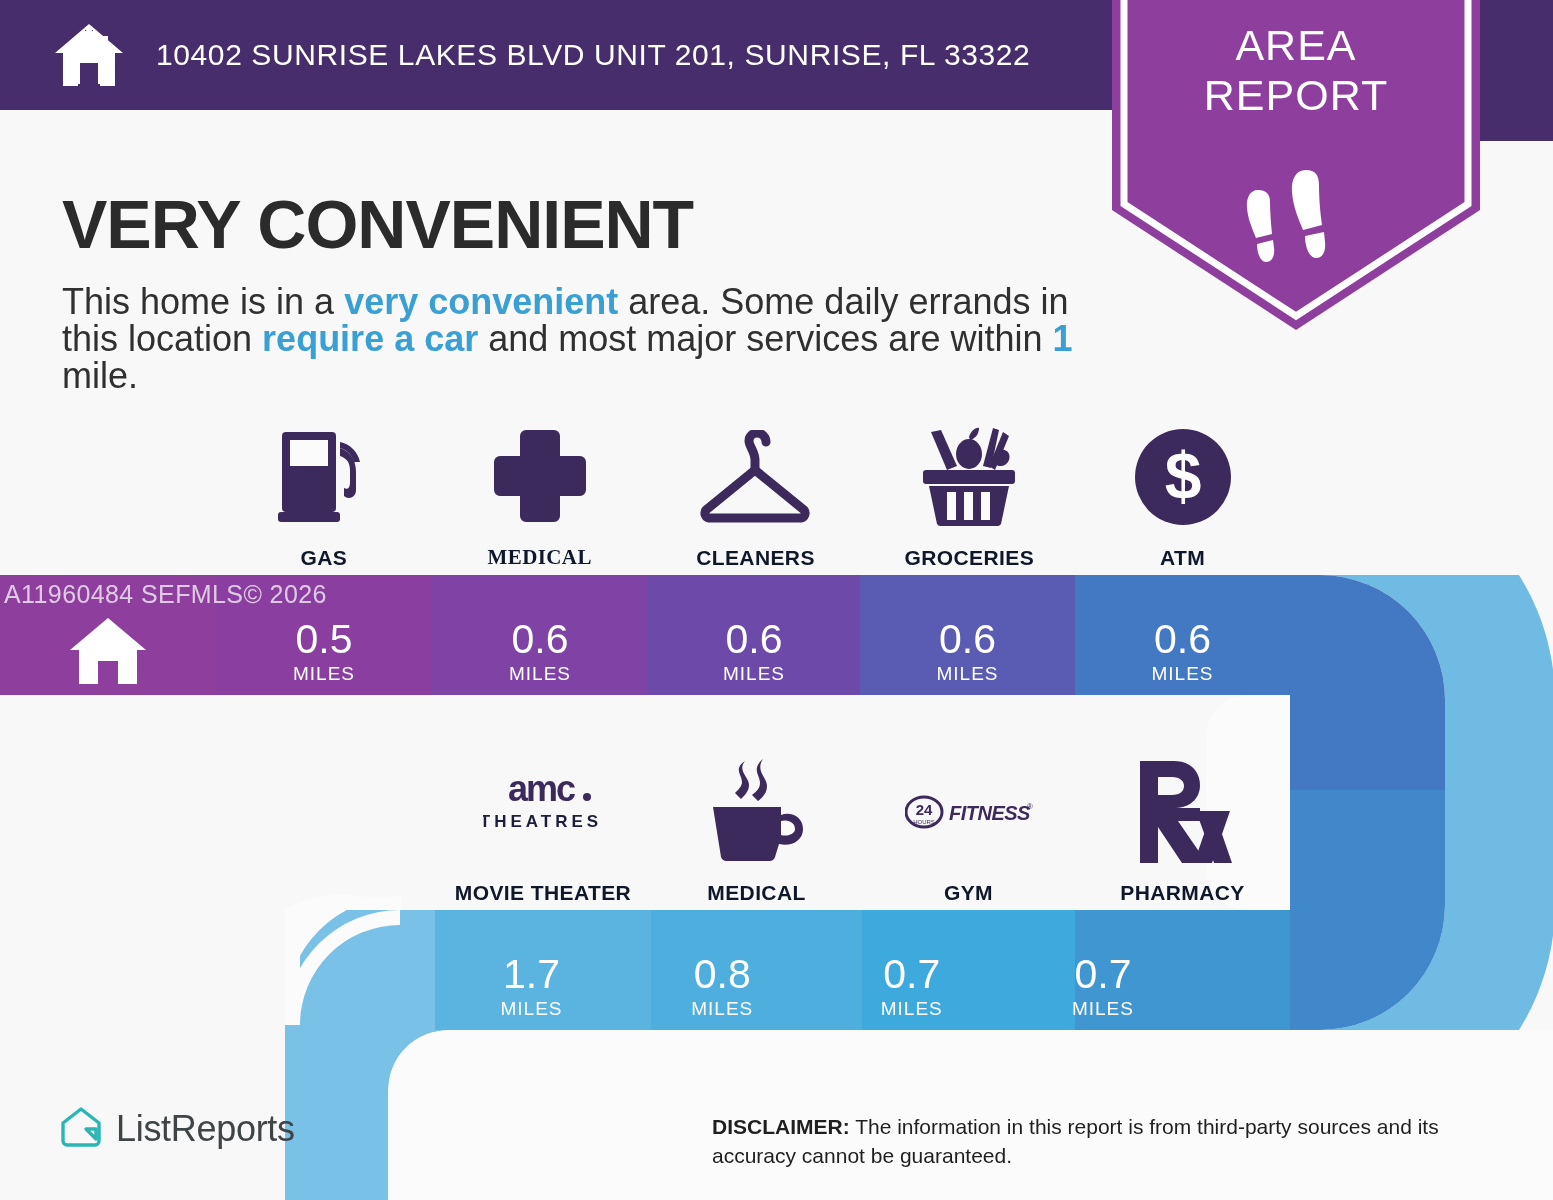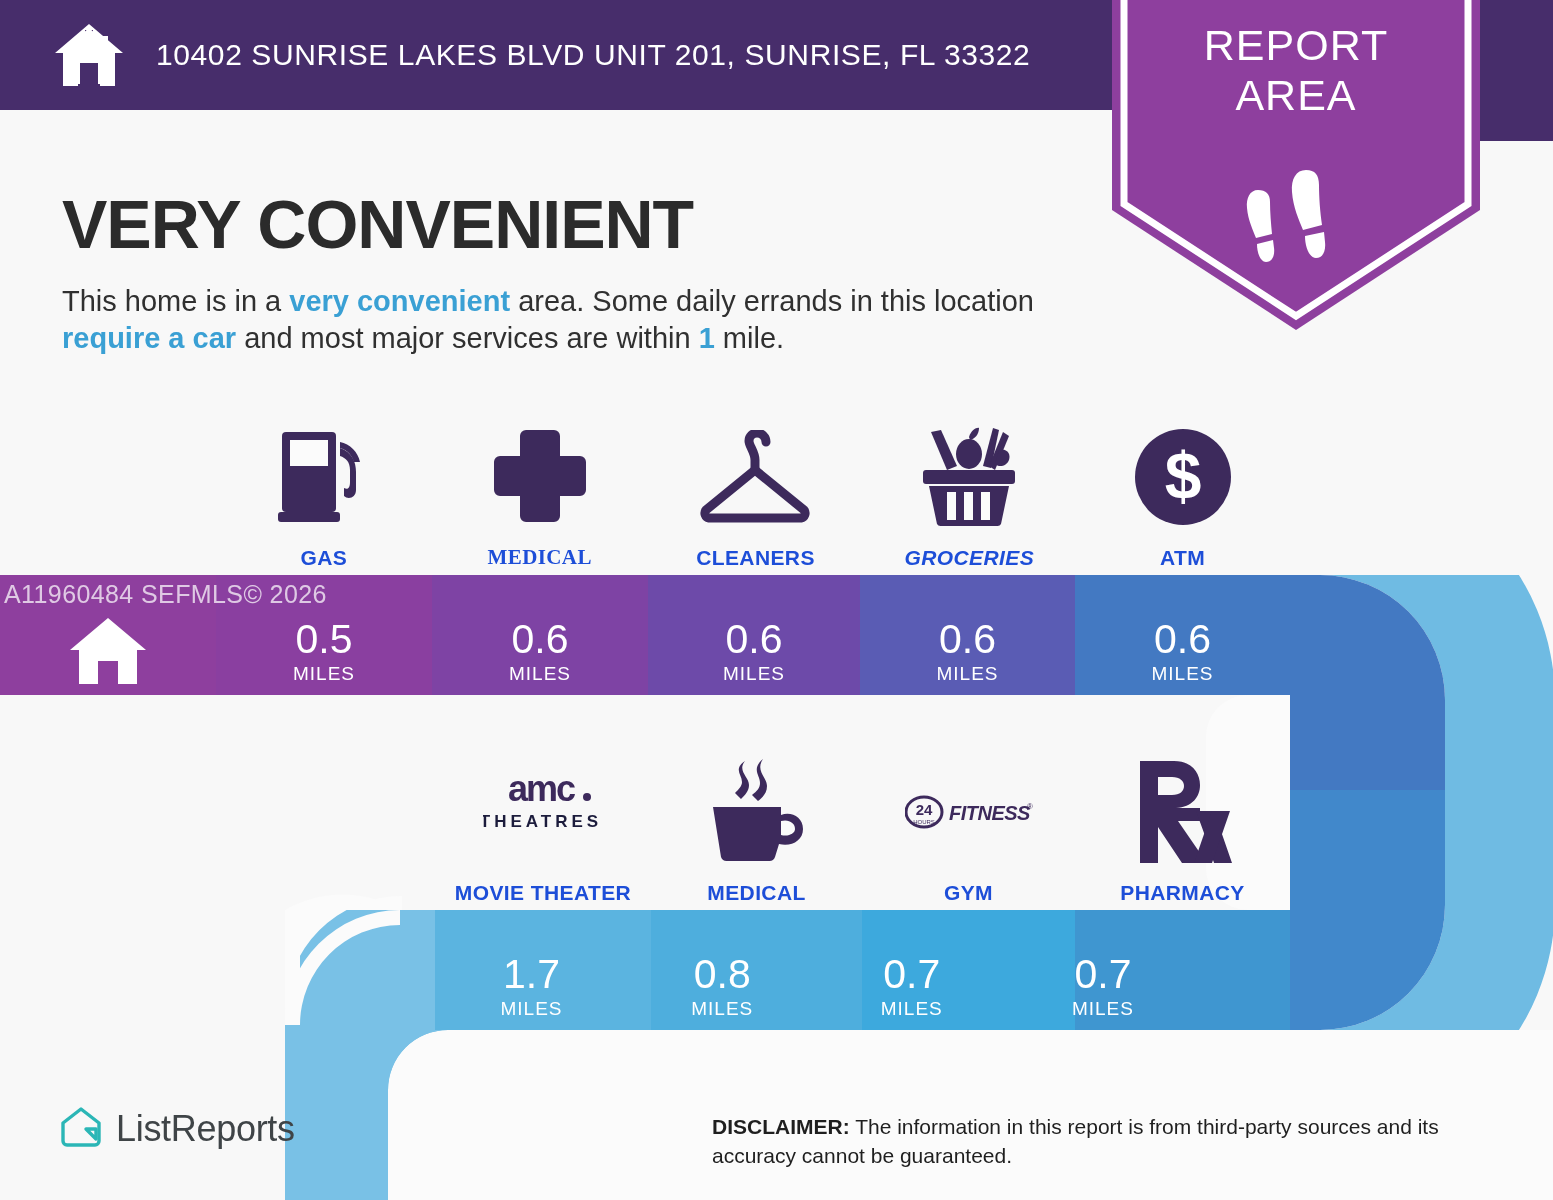--- a/index.html
+++ b/index.html
@@ -62,21 +62,21 @@
   .headline {
     position: absolute; left: 62px; top: 185px;
     font-size: 68px;
     font-weight: bold;
     color: #2b2b2b;
     letter-spacing: -1px;
   }
   .subline {
     position: absolute; left: 62px; top: 283px;
     width: 1040px;
-    font-size: 29px;
+    font-size: 36px;
     line-height: 37px;
     color: #303030;
   }
   .accent { color: #3aa0d4; font-weight: bold; }
 
   
   #ribbon { position: absolute; left: 0; top: 0; width: 1553px; height: 1200px; }
 
   
   .icon-row {
@@ -85,21 +85,21 @@
     z-index: 4;
   }
   .icon-cell {
     display: flex; flex-direction: column;
     align-items: center; justify-content: flex-end;
   }
   .icon-art { height: 110px; display: flex; align-items: center; justify-content: center; }
   .icon-label {
     margin-top: 14px;
     font-size: 21px; font-weight: bold;
-    color: #1d4ed8; letter-spacing: 0.4px;
+    color: #0f172a; letter-spacing: 0.4px;
     white-space: nowrap;
   }
 
   
   .dist-row { position: absolute; display: flex; z-index: 5; }
   .dist-cell {
     display: flex; flex-direction: column;
     align-items: center; justify-content: center;
     color: #ffffff;
     margin-top: 32px;
@@ -228,22 +228,22 @@
       <path d="M12,-6 L356,-6 L356,204 L184,316 L12,204 Z" fill="none" stroke="#ffffff" stroke-width="7"></path>
 
       <g fill="#ffffff" transform="translate(132,168)">
         <path d="M14,22 C6,22 2,30 3,40 C4,52 9,62 12,70 L28,66 C27,56 26,44 26,34 C26,26 22,22 14,22 Z"></path>
         <path d="M13,76 C13,86 17,94 22,94 C28,94 31,88 30,80 L29,72 L13,76 Z"></path>
         <path d="M62,2 C52,2 47,11 48,24 C49,39 55,52 59,62 L78,57 C76,44 75,29 75,17 C75,7 71,2 62,2 Z"></path>
         <path d="M61,68 C61,80 66,90 72,90 C79,90 82,83 81,74 L80,64 L61,68 Z"></path>
       </g>
     </svg>
     <div class="badge-text">
+      <div>AREA</div>
       <div>REPORT</div>
-      <div>AREA</div>
     </div>
   </div>
 
   <div class="headline">VERY CONVENIENT</div>
   <div class="subline">
     <span>This home is in a </span><span class="accent">very convenient</span><span> area. Some daily errands in this location </span><span class="accent">require a car</span><span> and most major services are within </span><span class="accent">1</span><span> mile.</span>
   </div>
 
   <div class="icon-row" style="left:216px; top:420px; width:1074px; height:150px;">
 
@@ -272,21 +272,21 @@
     <div class="icon-cell" style="width:216px;">
       <div class="icon-art">
         <svg width="122" height="94" viewBox="0 0 122 94" fill="none" stroke="#3d2a5c" stroke-width="9" stroke-linecap="round" stroke-linejoin="round" xmlns="http://www.w3.org/2000/svg">
           <path d="M61,40 L61,30 C61,22 55,16 55,11 C55,6 59,3 63,3 C68,3 72,7 72,12"></path>
           <path d="M61,40 L12,80 A5,5 0 0 0 15,88 L107,88 A5,5 0 0 0 110,80 Z"></path>
         </svg>
       </div>
       <div class="icon-label">CLEANERS</div>
     </div>
 
-    <div class="icon-cell" style="width:212px;font-style:italic;">
+    <div class="icon-cell" style="width:212px;">
       <div class="icon-art">
         <svg width="112" height="102" viewBox="0 0 112 102" fill="#3d2a5c" xmlns="http://www.w3.org/2000/svg">
 
           <path d="M18,6 L28,4 L44,40 L34,44 Z"></path>
           <ellipse cx="56" cy="28" rx="13" ry="15"></ellipse>
           <path d="M56,11 C58,4 64,1 66,2 C66,8 62,13 57,14 Z"></path>
           <path d="M80,2 L86,4 L78,42 L70,40 Z"></path>
           <path d="M90,6 L96,10 L82,44 L76,40 Z"></path>
           <path d="M86,24 C94,22 98,28 96,34 C94,40 86,42 82,38 Z"></path>
 

